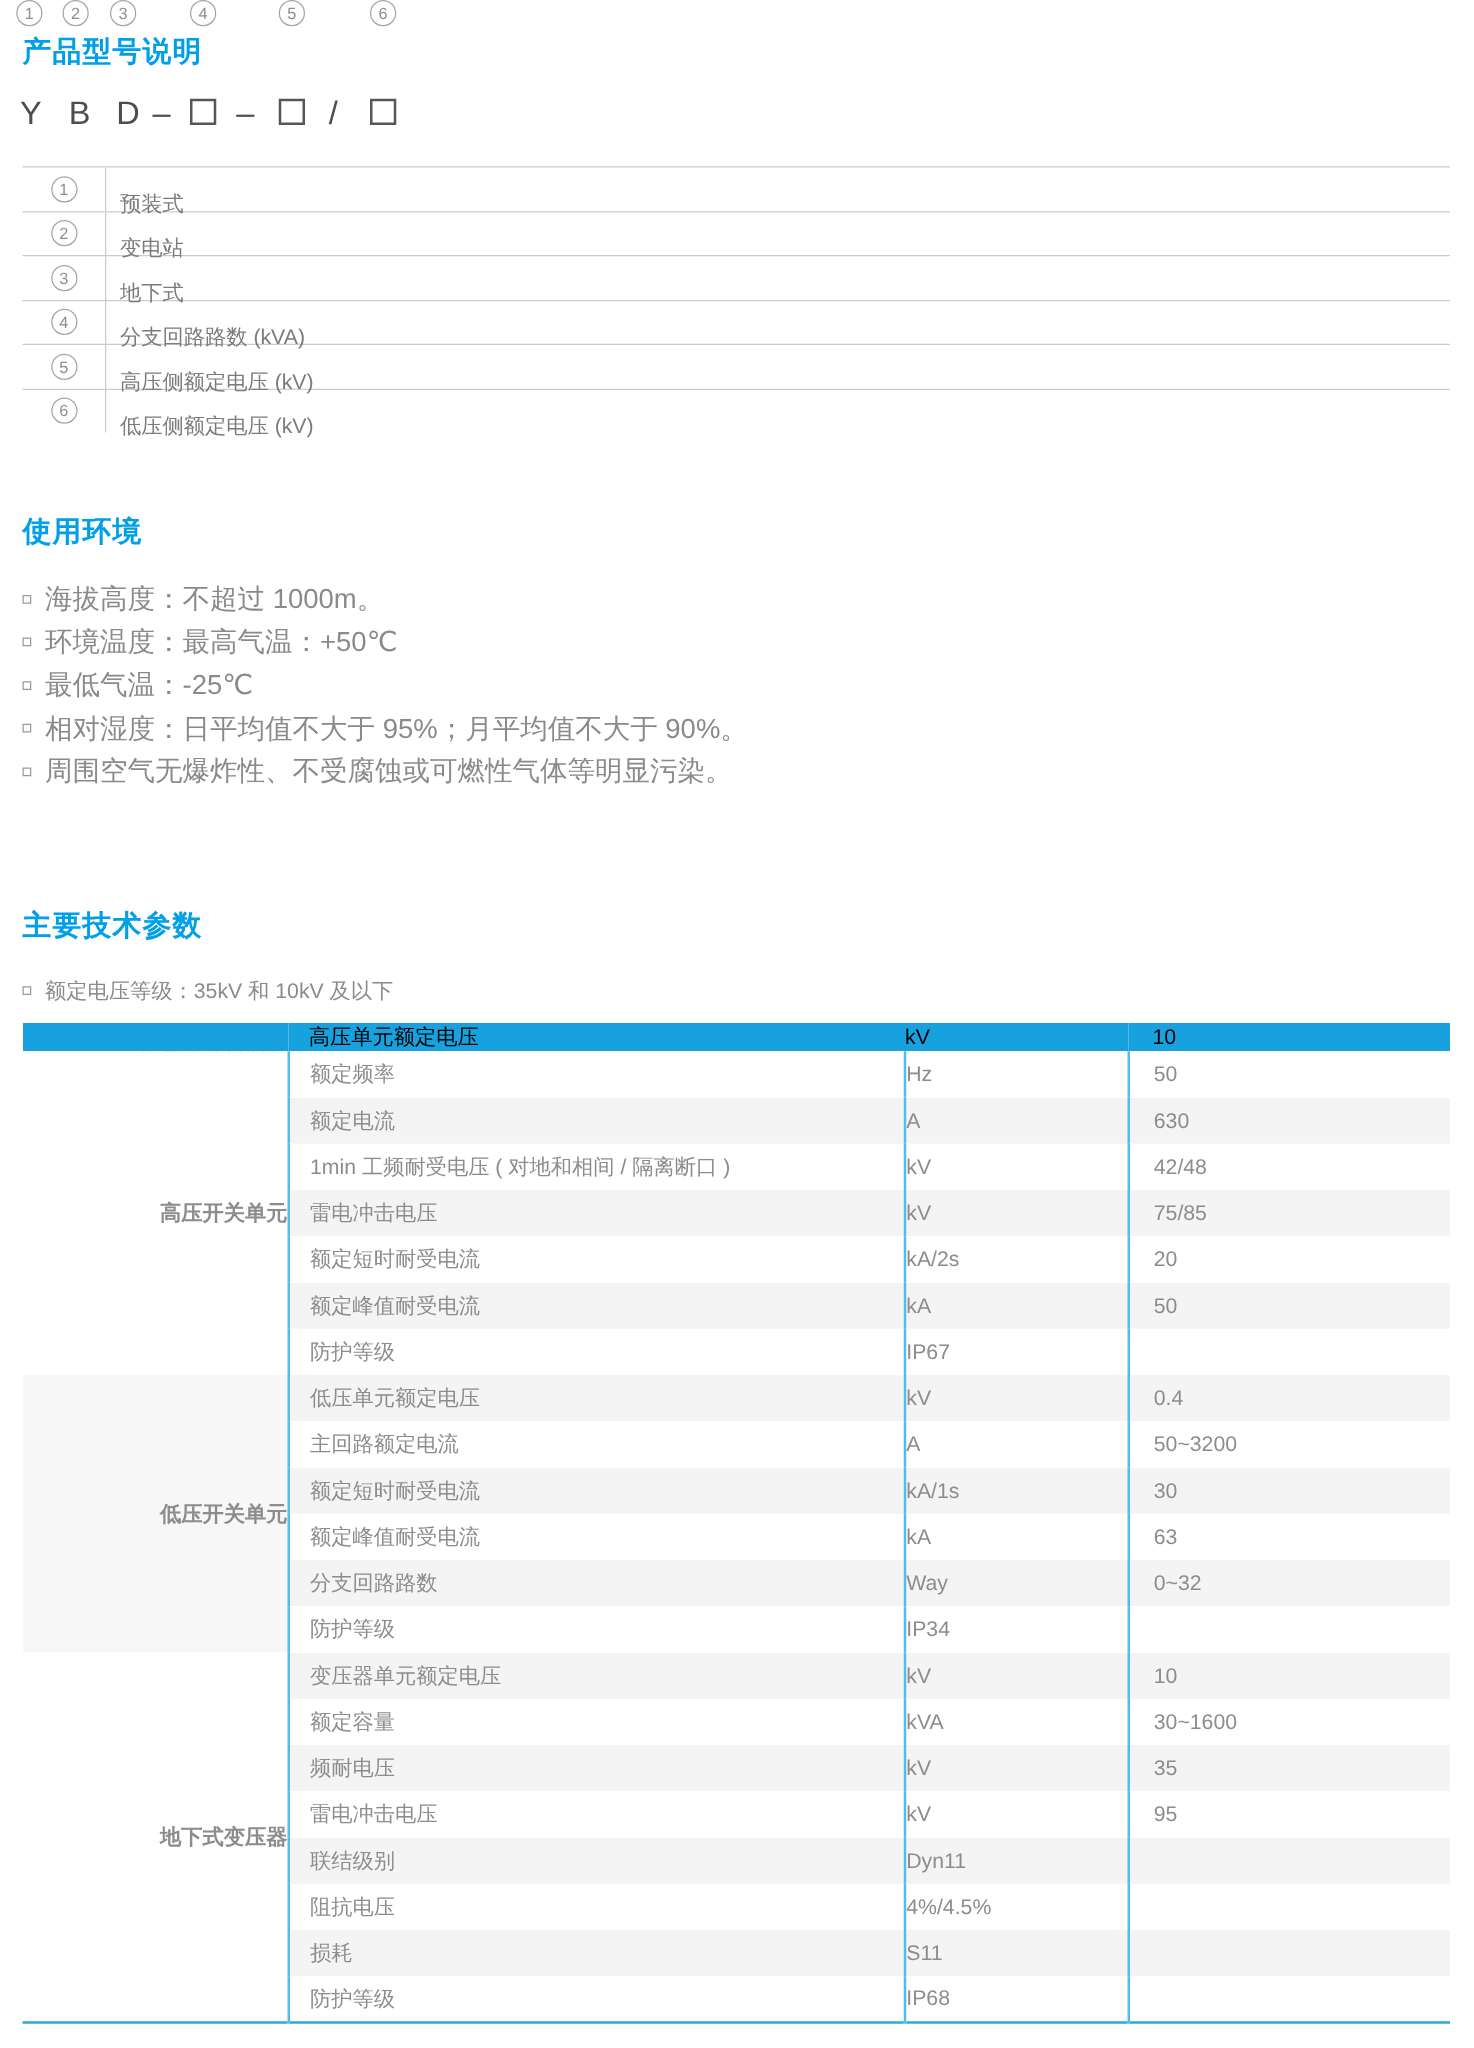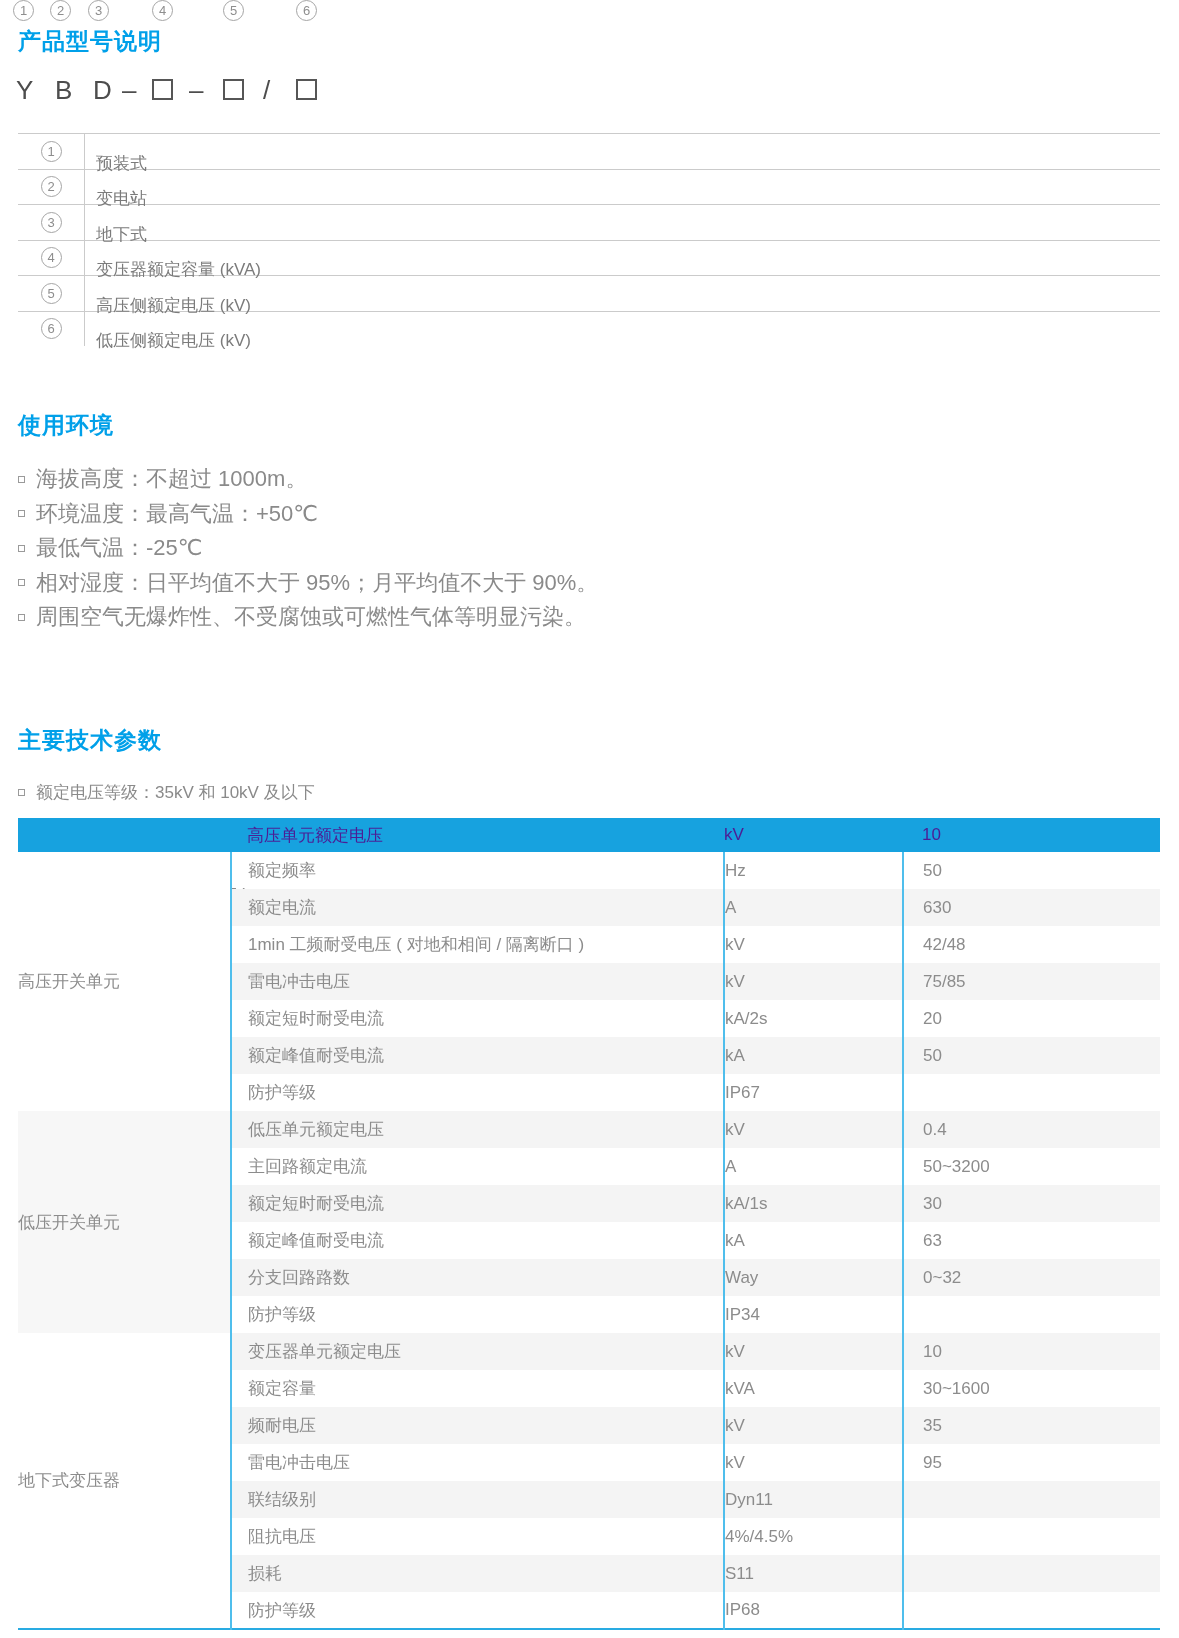--- a/index.html
+++ b/index.html
@@ -41,29 +41,29 @@
   
   #intro{position:absolute;left:18px;top:781px;display:flex;align-items:center;gap:28px;
          font-size:17px;color:#8A8A8A;flex-direction:column;}
   .intro-seg{display:flex;align-items:center;}
   .ring-bullet{font-size:14px;color:#A2A2A2;margin-right:7px;line-height:1;}
 
   
   #spec{position:absolute;left:18px;top:818px;width:1142px;border-collapse:collapse;table-layout:fixed;
         border-bottom:2px solid var(--bottomline);}
   #spec td{font-size:17px;color:var(--txt);overflow:hidden;white-space:nowrap;}
-  #spec tr.thead td{background:var(--bar);color:#4c1d95;height:34px;border:none;}
+  #spec tr.thead td{background:var(--bar);color:#000000;height:23px;border:none;}
   #spec tr.body-row{height:37px;}
   #spec tr.body-row.stripe .c-param,
   #spec tr.body-row.stripe .c-unit,
   #spec tr.body-row.stripe .c-value{background:var(--stripe);}
   #spec .c-param{padding-left:16px;border-left:2px solid var(--divider);}
   #spec .c-unit{border-left:2px solid var(--divider);}
   #spec .c-value{padding-left:19px;border-left:2px solid var(--divider);}
-  #spec .gcell{text-align:left;background:#fff;}
+  #spec .gcell{text-align:right;background:#fff;font-weight:bold;}
   #spec .gcell.g1{background:var(--gcell2);}
 </style>
 </head>
 <body>
 
 <div id="page">
 
   <h2 class="sec-title" style="top:26px;">产品型号说明</h2>
 
   <div>
@@ -101,21 +101,21 @@
     <div class="lrow">
       <div class="lnum">
           <span class="circle">3</span>
         </div>
       <div class="llabel">地下式</div>
     </div>
     <div class="lrow">
       <div class="lnum">
           <span class="circle">4</span>
         </div>
-      <div class="llabel">变压器额定容量 (kVA)</div>
+      <div class="llabel">分支回路路数 (kVA)</div>
     </div>
     <div class="lrow">
       <div class="lnum">
           <span class="circle">5</span>
         </div>
       <div class="llabel">高压侧额定电压 (kV)</div>
     </div>
     <div class="lrow">
       <div class="lnum">
           <span class="circle">6</span>

